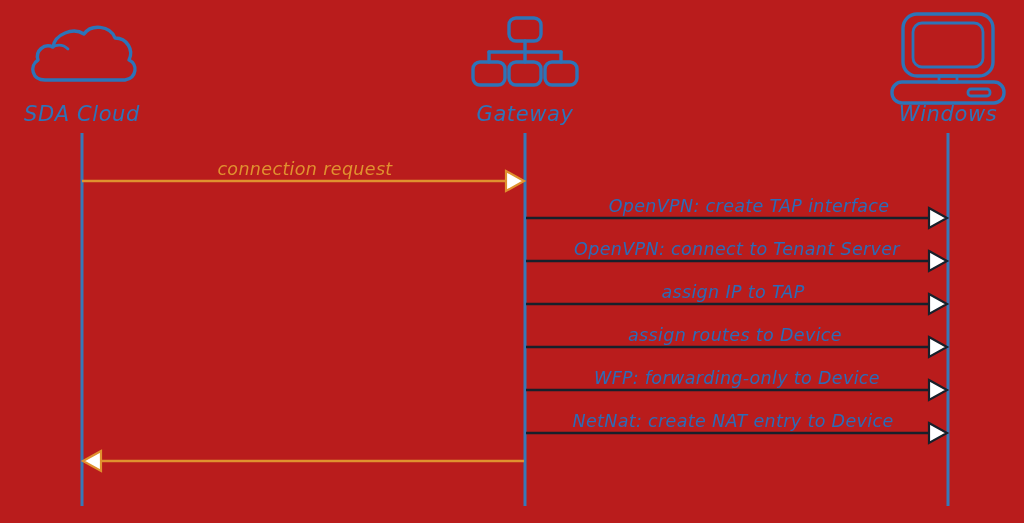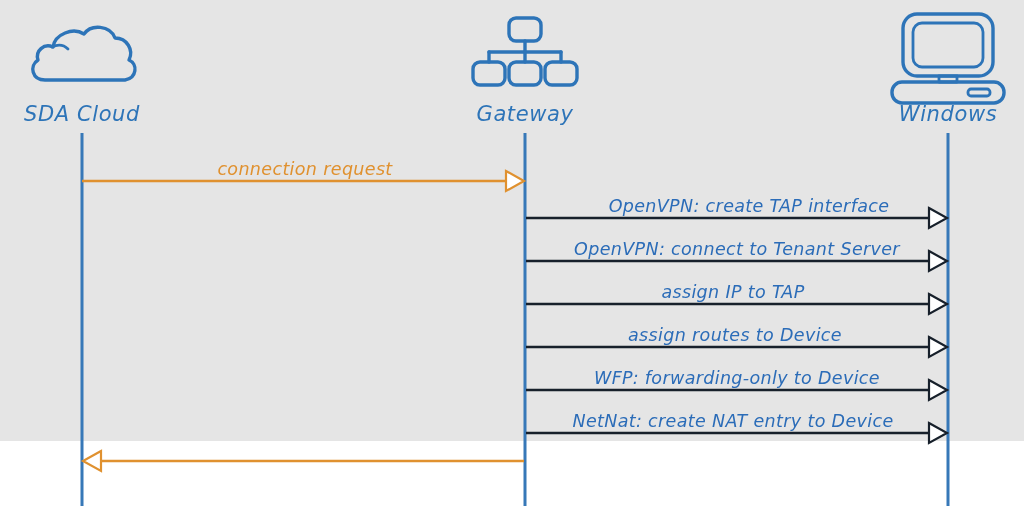--- a/index.html
+++ b/index.html
@@ -10,22 +10,22 @@
   }
   body {
     width: 1024px;
     height: 523px;
     overflow: hidden;
     font-family: "DejaVu Sans", sans-serif;
   }
   #diagram-root {
     position: relative;
     width: 1024px;
-    height: 441px;
-    background: #e5e5e5;
+    height: 523px;
+    background: #b91c1c;
   }
   svg#diagram-canvas {
     position: absolute;
     top: 0;
     left: 0;
     width: 1024px;
     height: 523px;
     display: block;
   }
   .actor-label {

